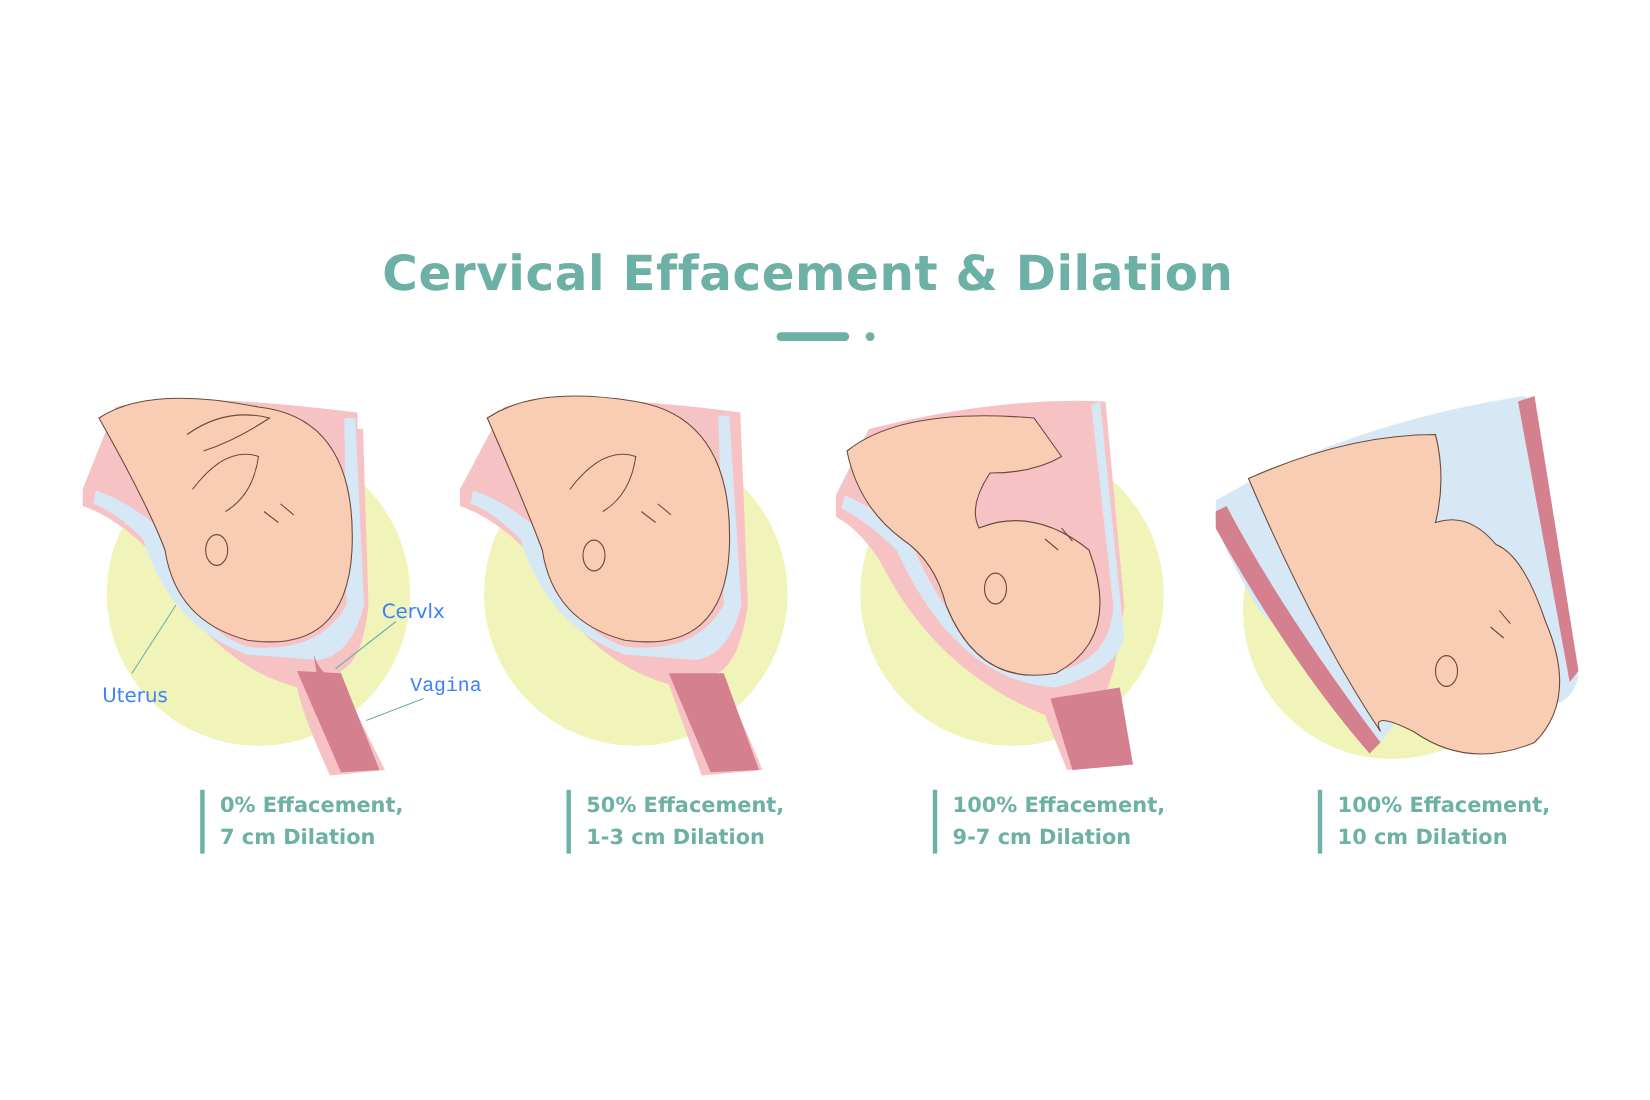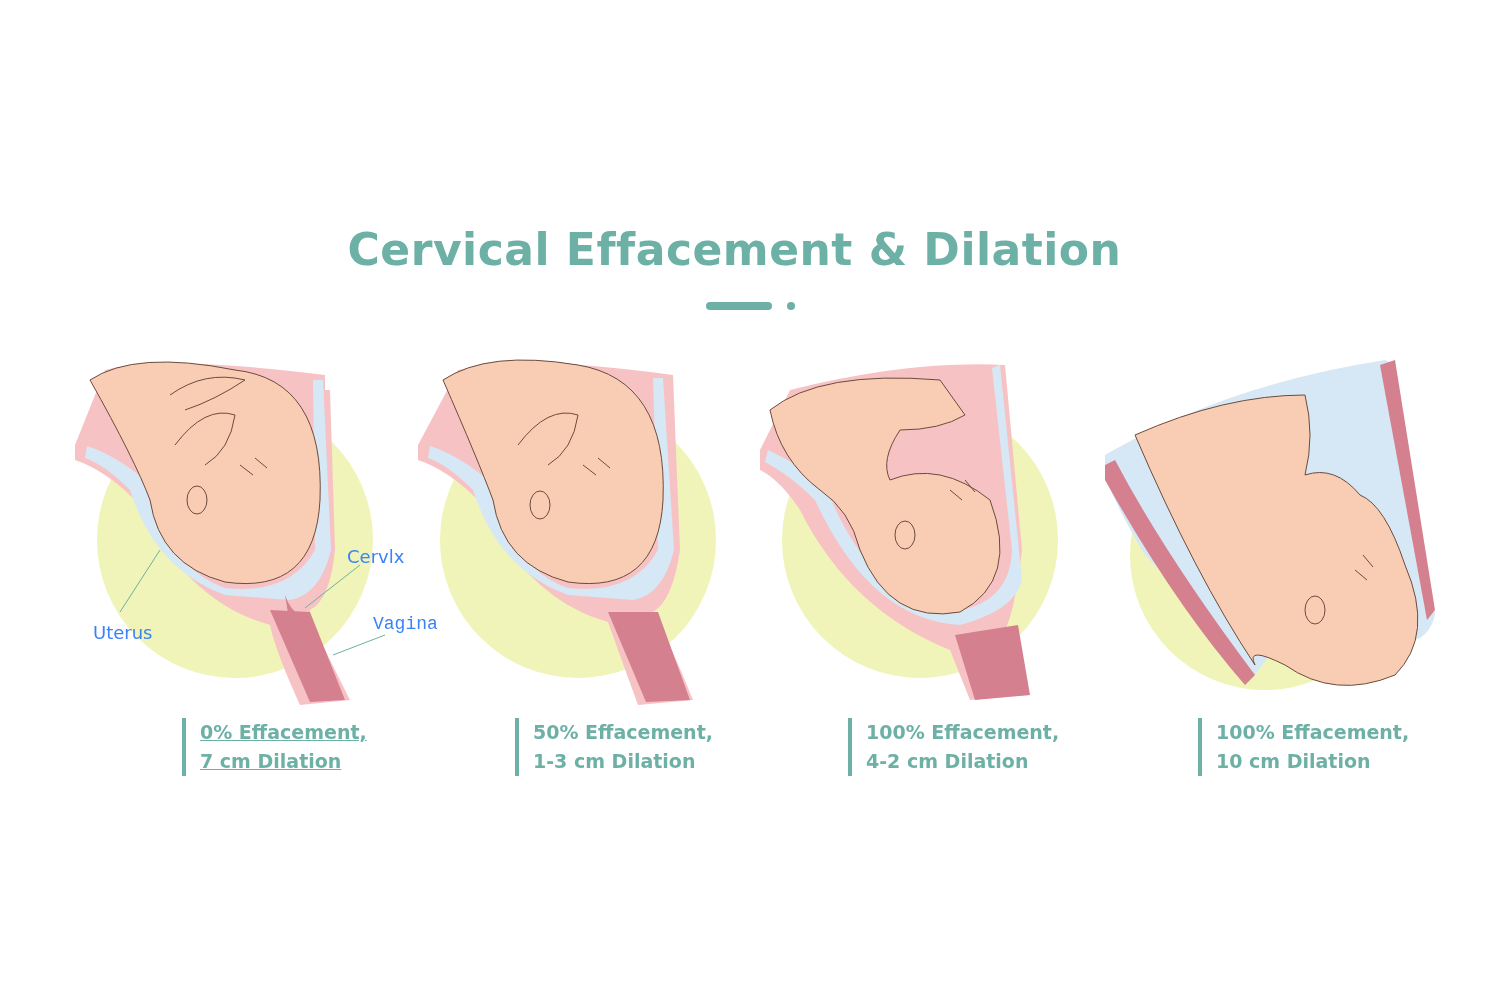--- a/index.html
+++ b/index.html
@@ -83,28 +83,28 @@
     <circle cx="160" cy="200" r="135" fill="#f0f4b8"></circle>
     <path d="M0 100 Q120 30 280 5 L290 10 L330 260 Q325 280 310 285 L300 250 Q270 230 240 200 L150 320 Q100 260 40 200 Q10 150 0 120 Z" fill="#d6e8f5"></path>
     <path d="M0 110 L10 105 Q60 200 150 320 L140 330 Q70 250 0 125 Z" fill="#d4808f"></path>
     <path d="M275 10 L290 5 L330 255 L322 265 Z" fill="#d4808f"></path>
     <path d="M30 80 Q120 40 200 40 Q210 80 200 120 Q230 110 255 140 Q280 150 300 210 Q330 280 290 320 Q230 345 180 310 Q140 290 150 310 Q90 220 30 80 Z" fill="#f8cdb4" stroke="#6b4b3e" stroke-width="1"></path>
     <ellipse cx="210" cy="255" rx="10" ry="14" fill="none" stroke="#6b4b3e" stroke-width="1"></ellipse>
     <path d="M250 215 L262 225 M258 200 L268 212" stroke="#6b4b3e" stroke-width="1"></path>
   </svg>
 </div>
 
-<div class="caption" style="left:182px;text-decoration:underline;">
+<div class="caption" style="left:182px;">
   <span>0% Effacement,</span>
   <span>7 cm Dilation</span>
 </div>
 <div class="caption" style="left:515px;">
   <span>50% Effacement,</span>
   <span>1-3 cm Dilation</span>
 </div>
 <div class="caption" style="left:848px;">
   <span>100% Effacement,</span>
-  <span>4-2 cm Dilation</span>
+  <span>9-7 cm Dilation</span>
 </div>
 <div class="caption" style="left:1198px;">
   <span>100% Effacement,</span>
   <span>10 cm Dilation</span>
 </div>
 
 </body></html>

